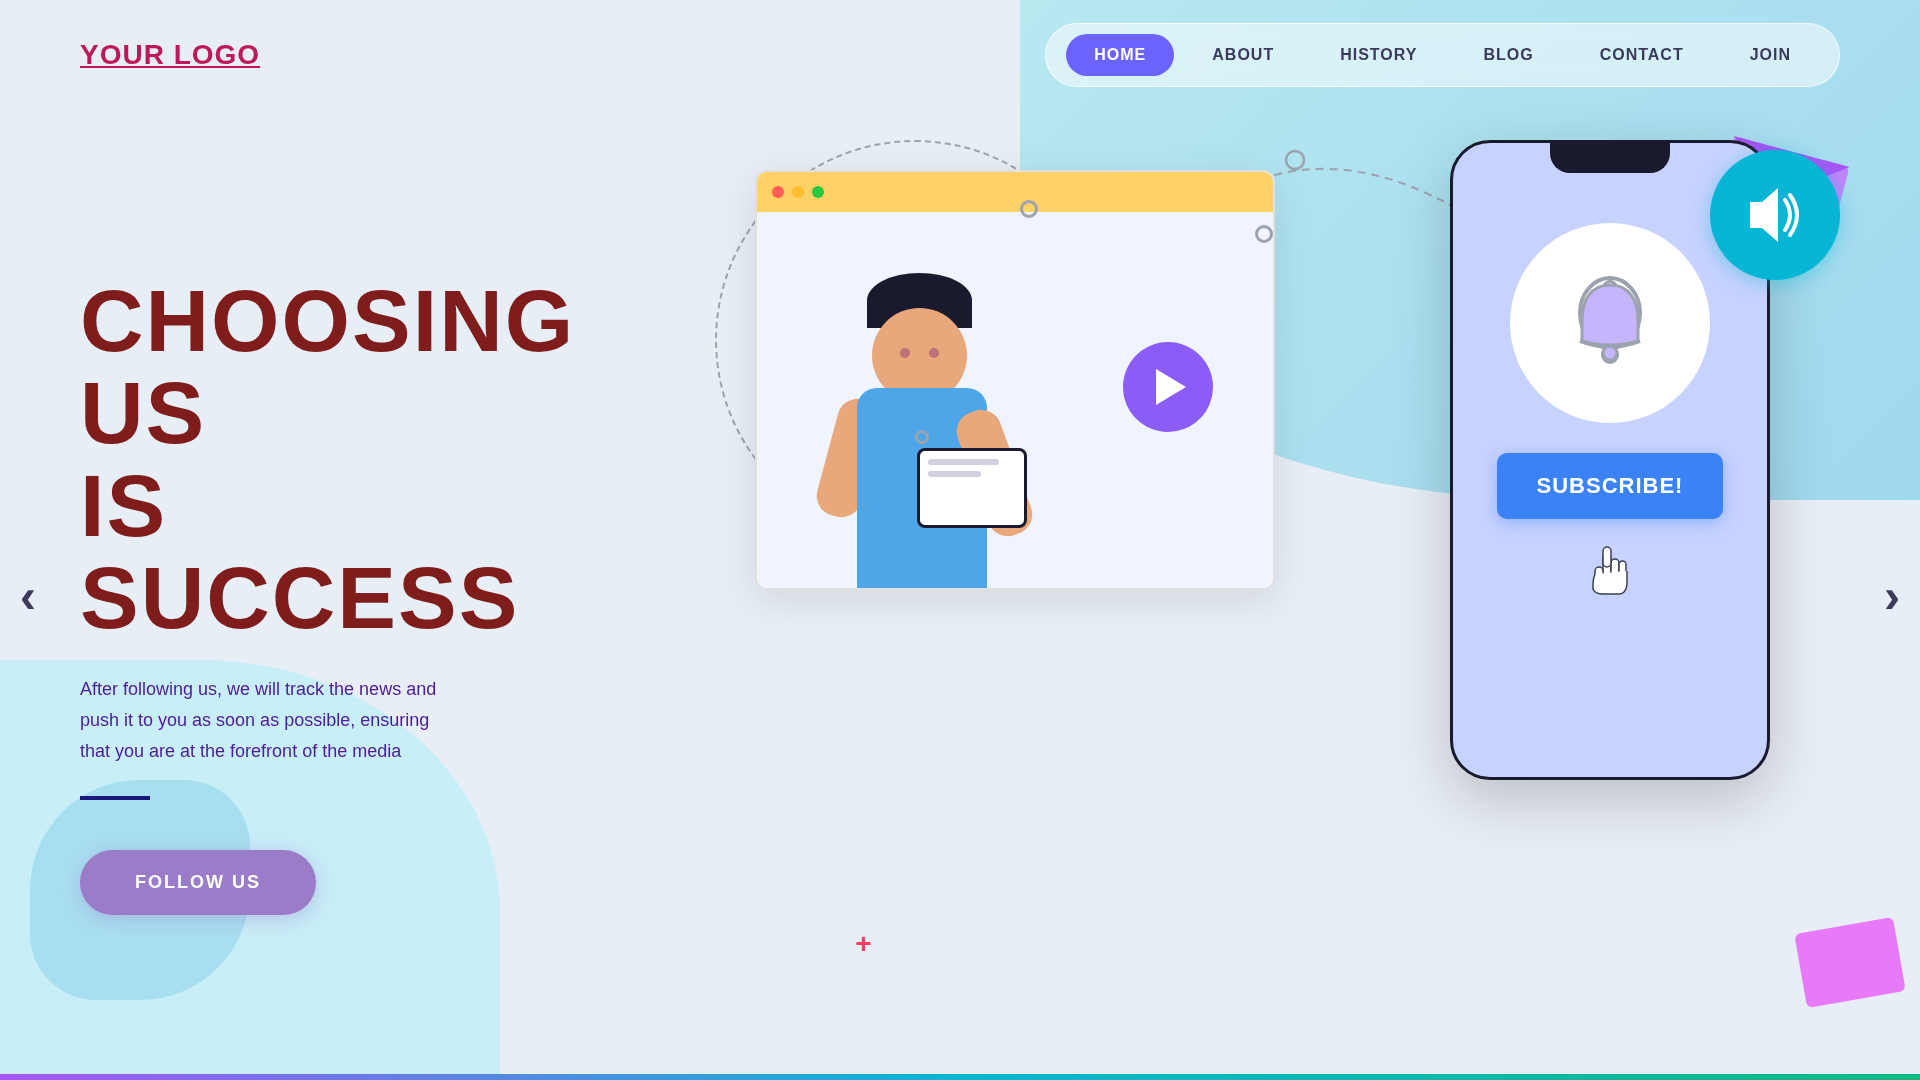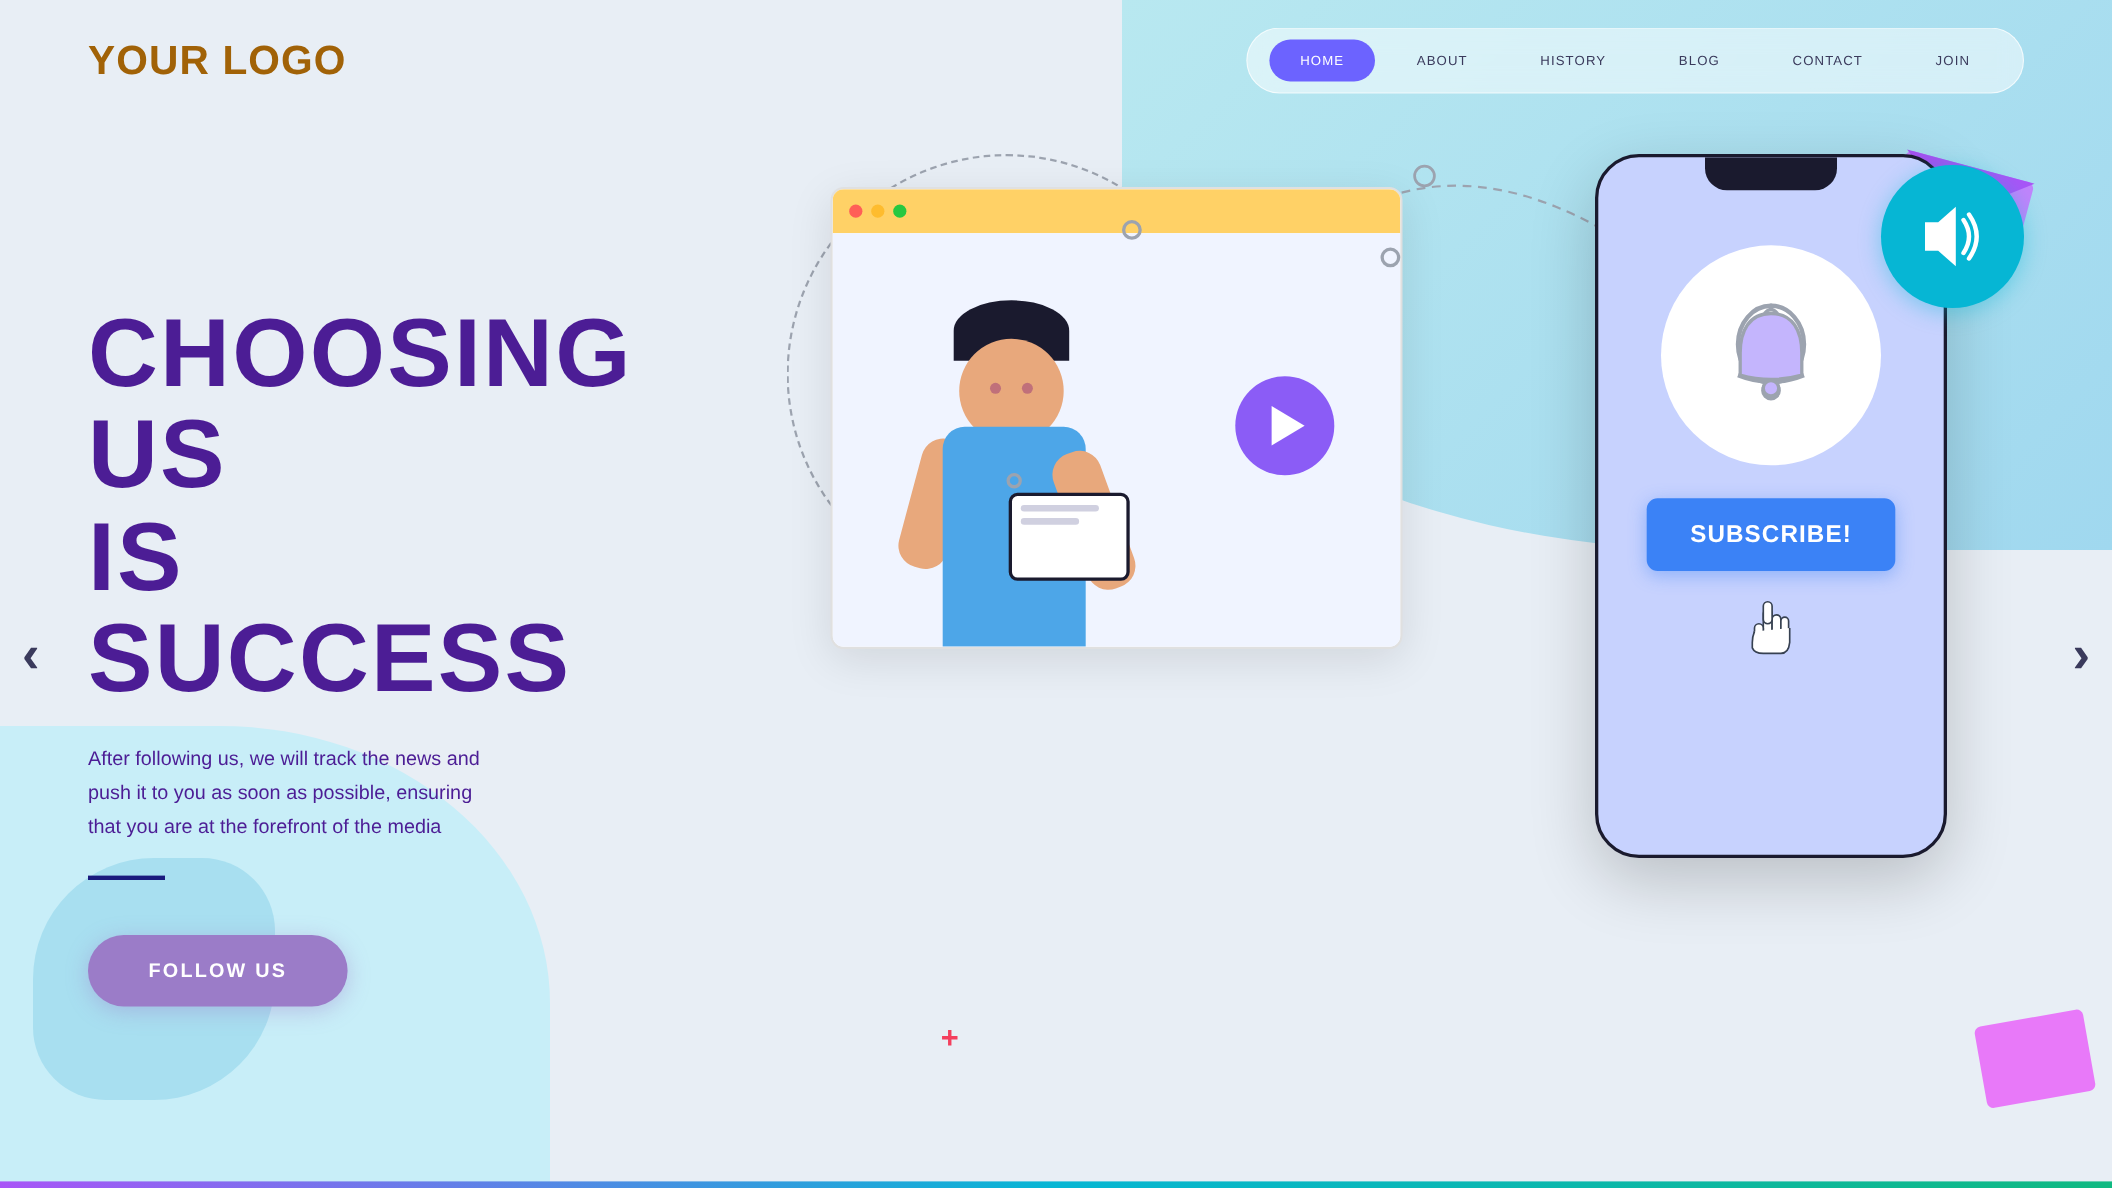--- a/index.html
+++ b/index.html
@@ -43,40 +43,41 @@
       position: absolute;
       top: 0; left: 0; right: 0;
       height: 110px;
       display: flex;
       align-items: center;
       justify-content: space-between;
       padding: 0 80px;
       z-index: 10;
     }
     .logo {
-      font-size: 37px;
+      font-size: 28px;
       font-weight: 900;
-      color: #a16207;
+      color: #be185d;
       letter-spacing: 1px;
+      text-decoration: underline;
     }
     nav {
       display: flex;
       align-items: center;
       background: rgba(255,255,255,0.5);
       border-radius: 40px;
       padding: 10px 20px;
       gap: 10px;
       backdrop-filter: blur(10px);
       border: 1px solid rgba(255,255,255,0.7);
     }
     .nav-item {
       padding: 12px 28px;
       border-radius: 30px;
-      font-size: 12px;
-      font-weight: 400;
+      font-size: 16px;
+      font-weight: 700;
       color: #3a3a5c;
       cursor: pointer;
       letter-spacing: 1px;
       transition: background 0.2s;
     }
     .nav-item.active {
       background: #6c63ff;
       color: white;
     }
 
@@ -90,21 +91,21 @@
     }
 
     
     .hero-left {
       flex: 0 0 600px;
       padding: 60px 80px;
     }
     .hero-title {
       font-size: 88px;
       font-weight: 900;
-      color: #4c1d95;
+      color: #7f1d1d;
       line-height: 1.05;
       text-transform: uppercase;
       letter-spacing: 2px;
       margin-bottom: 30px;
     }
     .hero-desc {
       font-size: 18px;
       color: #4c1d95;
       line-height: 1.7;
       margin-bottom: 30px;

